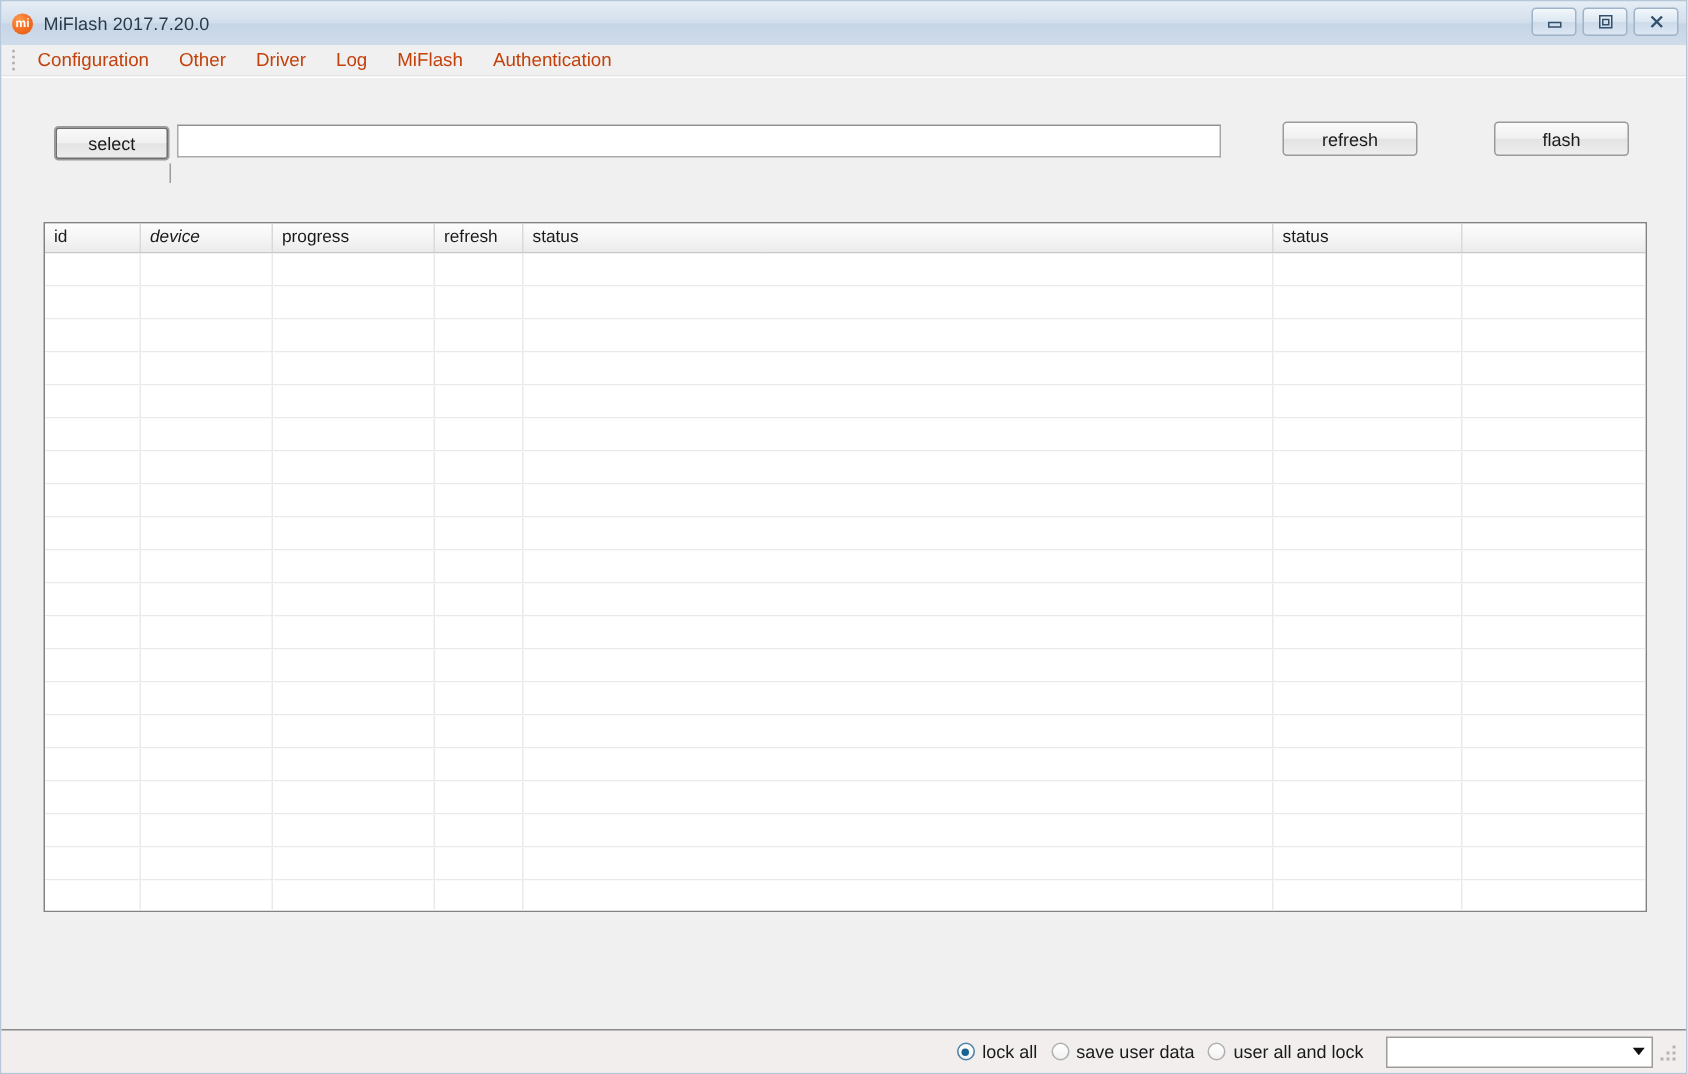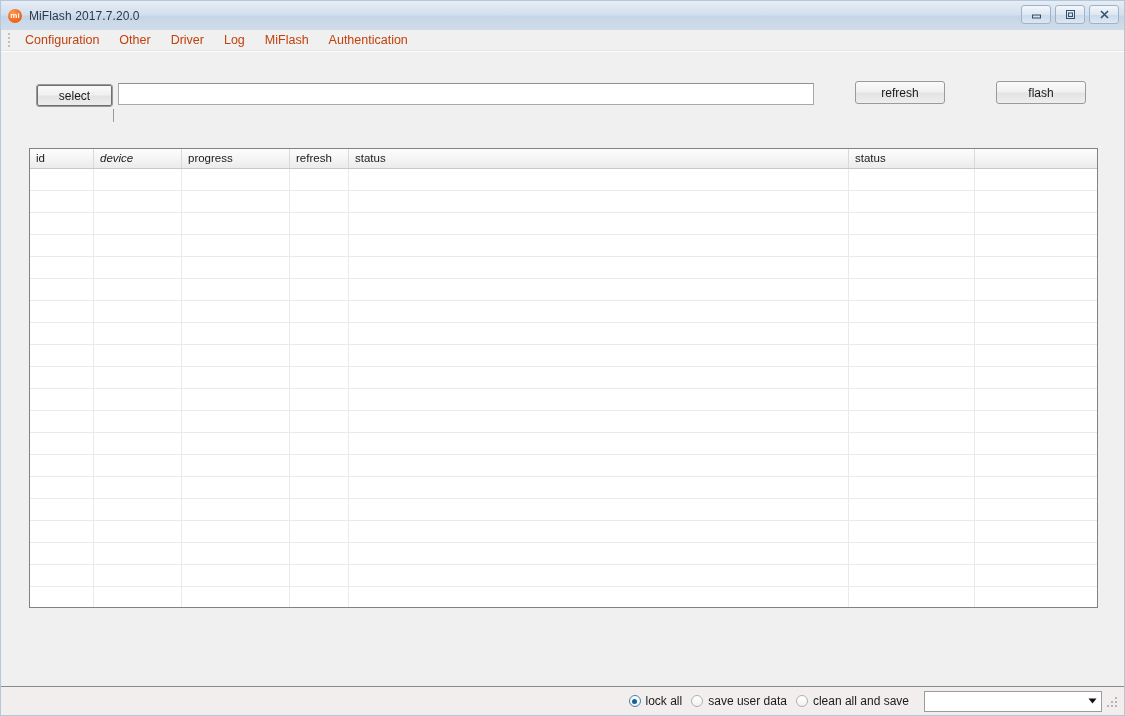--- a/index.html
+++ b/index.html
@@ -611,21 +611,21 @@
           <div class="radio checked">
             <span class="dot"></span>
             <span class="radio-label">lock all</span>
           </div>
           <div class="radio">
             <span class="dot"></span>
             <span class="radio-label">save user data</span>
           </div>
           <div class="radio">
             <span class="dot"></span>
-            <span class="radio-label">clean all and save</span>
+            <span class="radio-label">user all and lock</span>
           </div>
         </div>
 
       <div class="combo">
         <div class="combo-value"></div>
         <div class="combo-arrow">
           <svg width="9" height="6" viewBox="0 0 9 6">
             <path d="M0.5 0.5 L8.5 0.5 L4.5 5.5 Z" fill="#111111"></path>
           </svg>
         </div>

